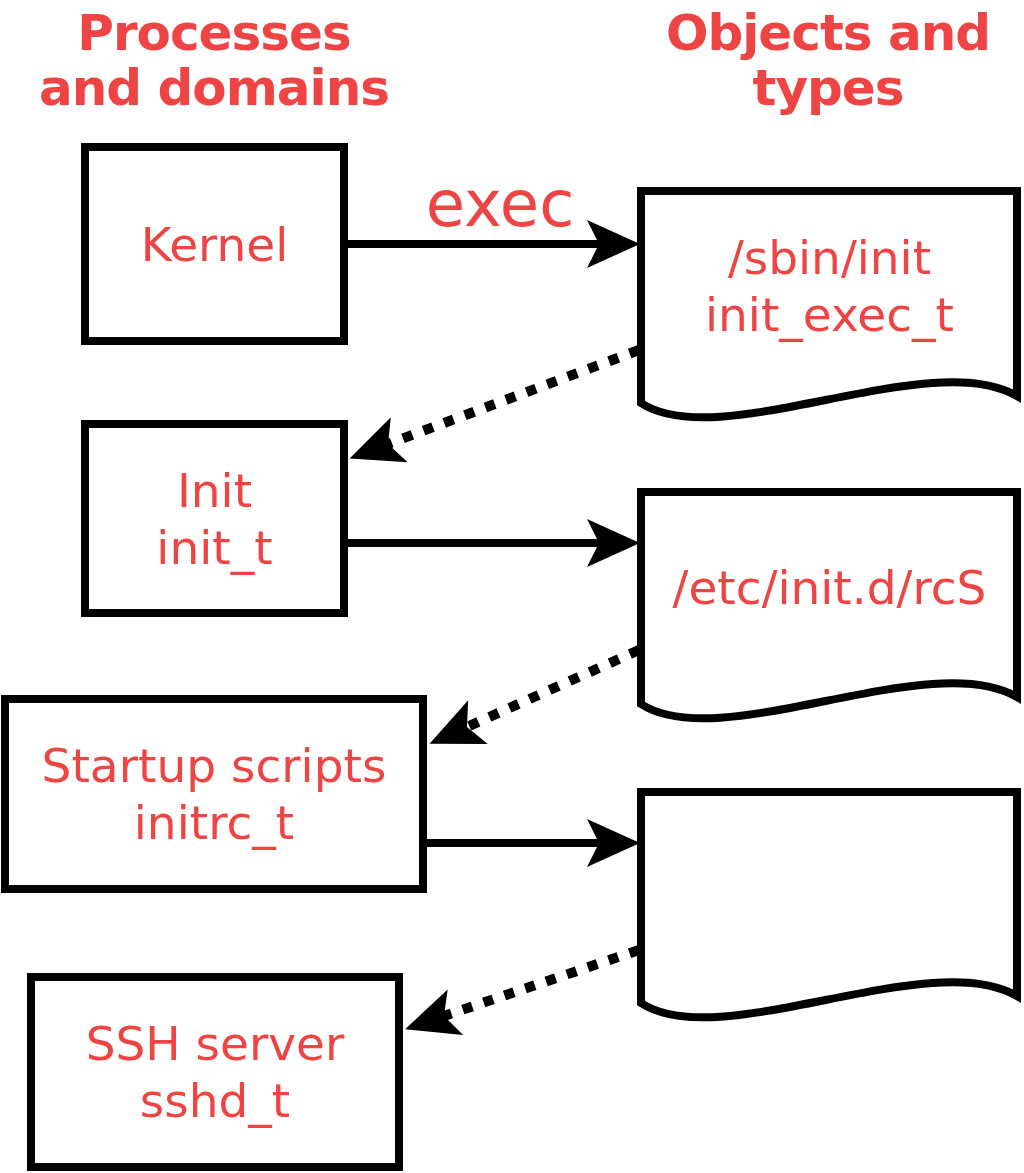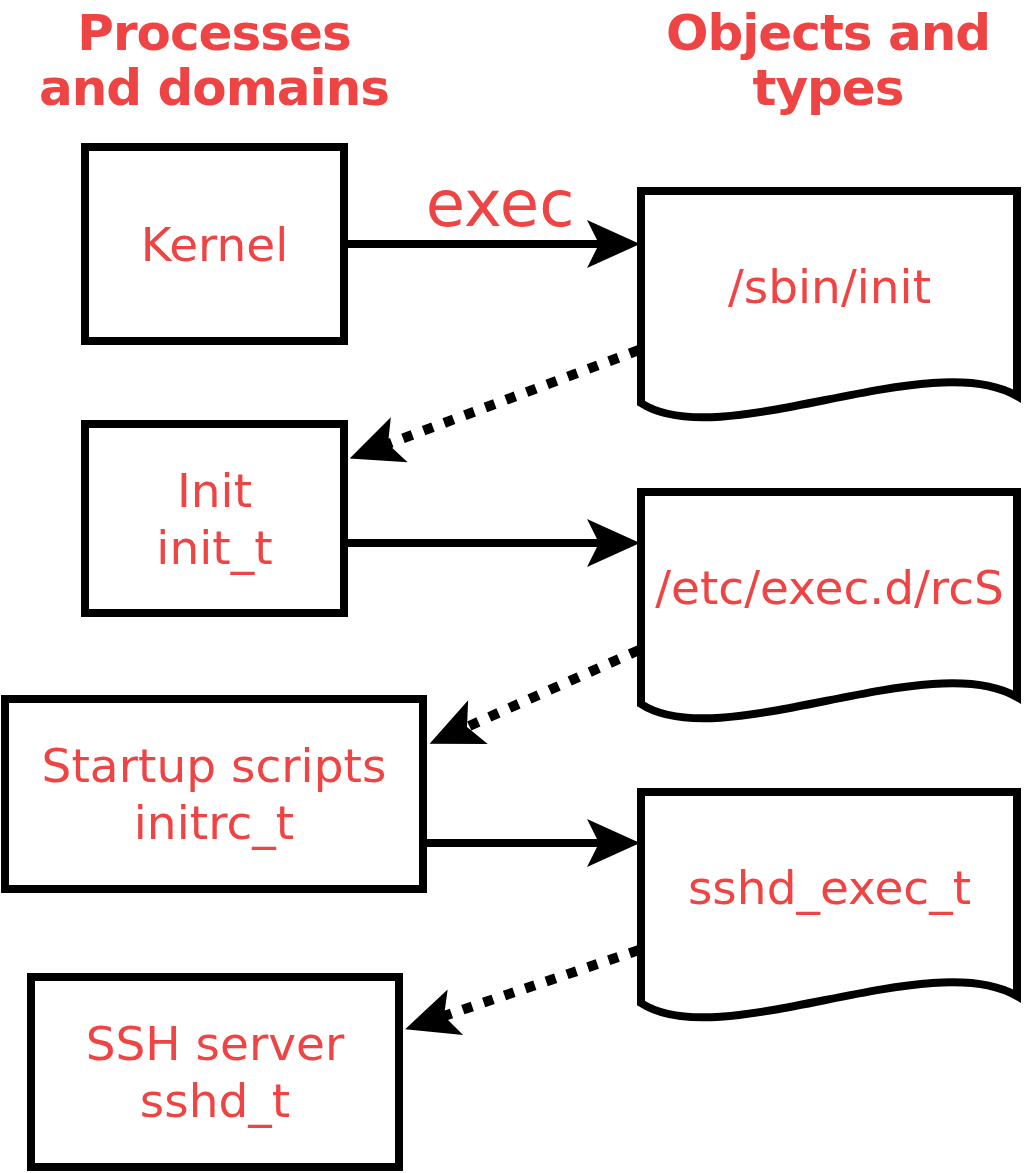--- a/index.html
+++ b/index.html
@@ -109,23 +109,23 @@
     <span class="node-line">initrc_t</span>
   </div>
 
   <div class="process-box" style="left:27px; top:973px; width:376px; height:198px;">
     <span class="node-line">SSH server</span>
     <span class="node-line">sshd_t</span>
   </div>
 
   <div class="doc-label" style="left:641px; top:191px; width:377px; height:190px;">
     <span class="node-line">/sbin/init</span>
+    <span class="node-line">init_exec_t</span>
   </div>
 
   <div class="doc-label" style="left:641px; top:492px; width:377px; height:190px;">
-    <span class="node-line">/etc/exec.d/rcS</span>
+    <span class="node-line">/etc/init.d/rcS</span>
   </div>
 
   <div class="doc-label" style="left:641px; top:792px; width:377px; height:190px;">
-    <span class="node-line">sshd_exec_t</span>
   </div>
 
 </div>
 
 </body></html>

